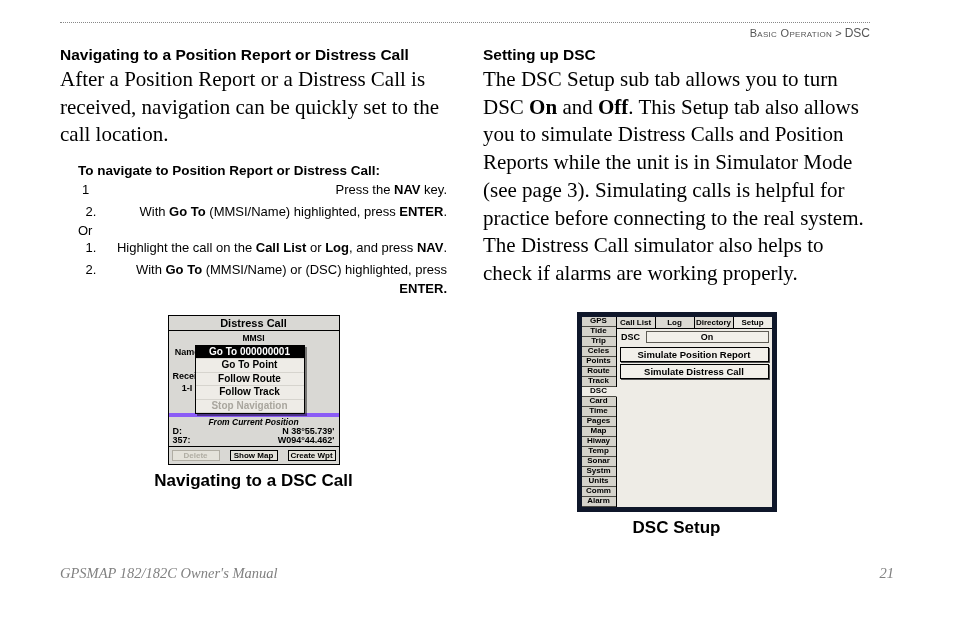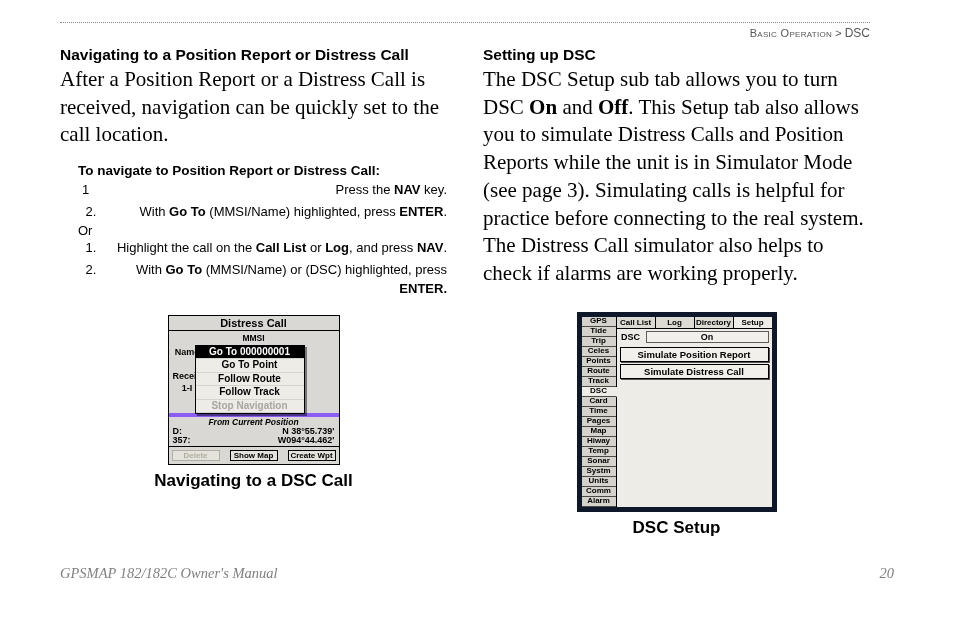--- a/index.html
+++ b/index.html
@@ -352,15 +352,15 @@
           </div>
         </div>
         <div class="figcap">DSC Setup</div>
       </div>
     </div>
 
   </div>
 
   <div class="footer">
     <span>GPSMAP 182/182C Owner's Manual</span>
-    <span>20</span>
+    <span>21</span>
   </div>
 </div>
 
 </body></html>

